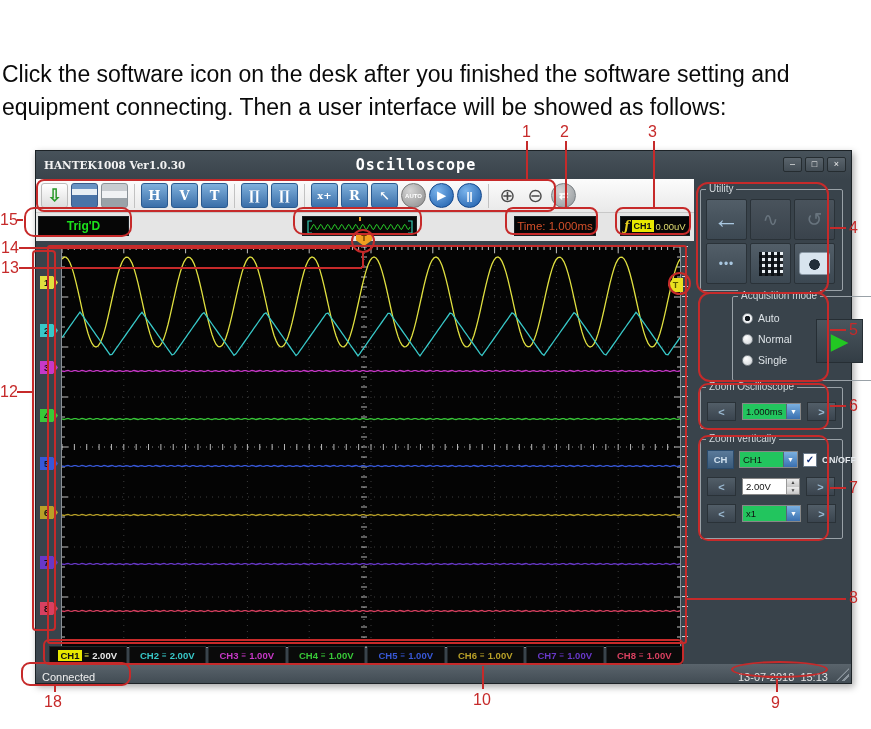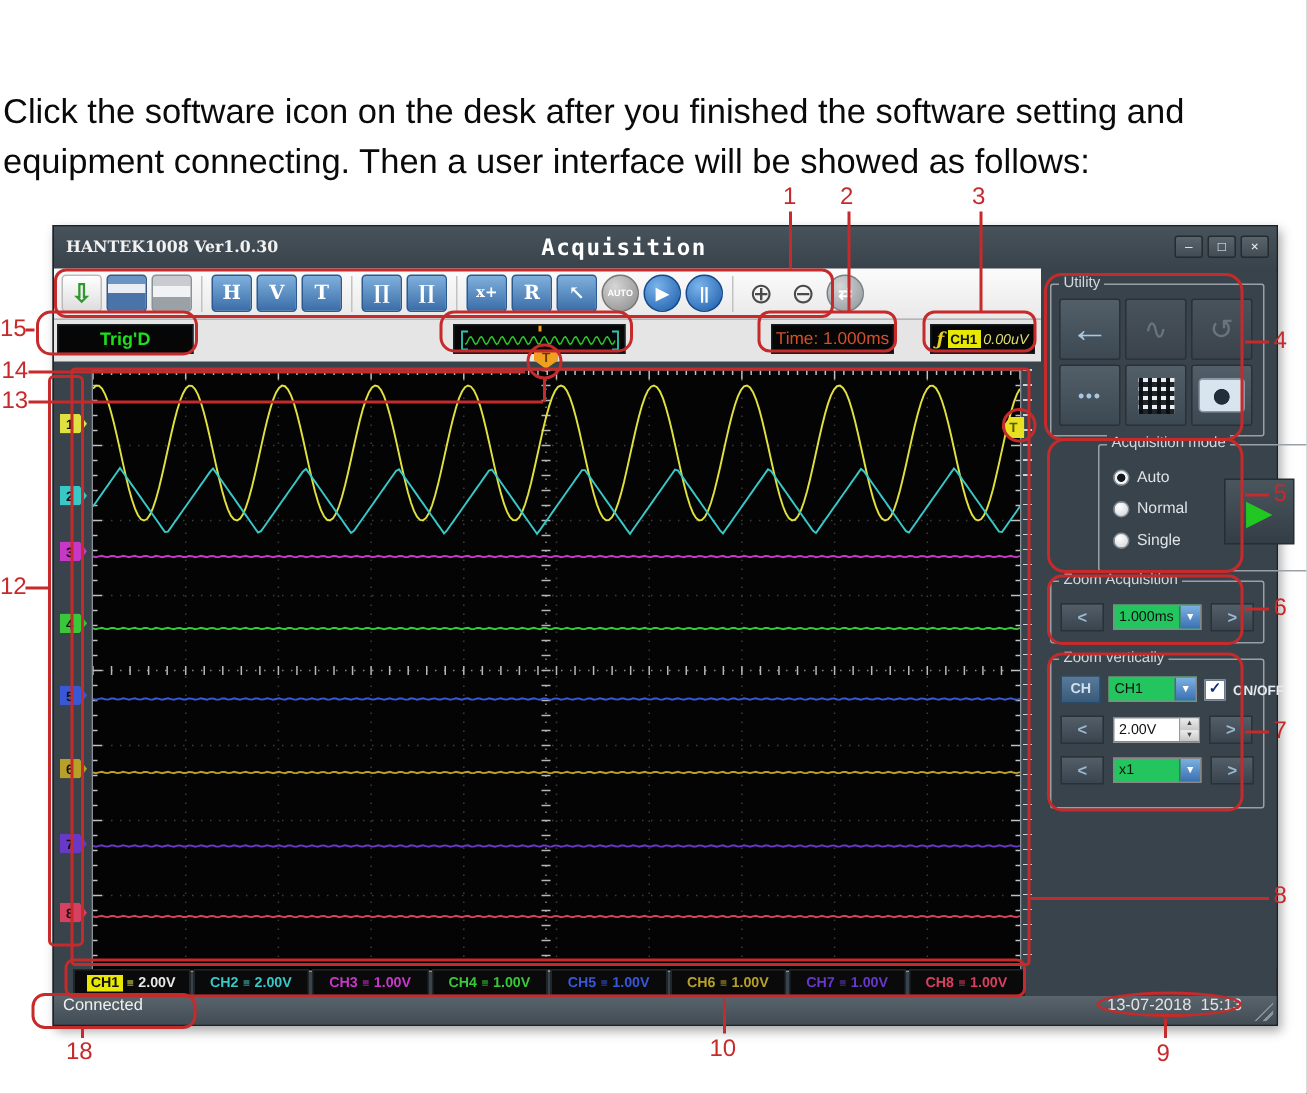--- a/index.html
+++ b/index.html
@@ -47,21 +47,21 @@
   
   .ribbon{position:absolute;left:0;top:62px;width:658px;height:28px;background:#e5e5e5;padding-left:11px;}
   .rbox{position:absolute;top:3px;height:20px;background:#060606;border:1px solid #181e22;
         display:flex;align-items:center;justify-content:center;box-sizing:border-box;}
   .trigd{left:2px;width:91px;color:#1ce01c;font-weight:bold;font-size:12px;}
   .preview{left:266px;width:115px;}
   .timebox{left:478px;width:82px;color:#d4502a;font-size:11.5px;}
   .trigbox{left:584px;width:70px;gap:2px;}
   .fsym{color:#e8d020;font-family:"DejaVu Serif",serif;font-style:italic;font-weight:bold;font-size:12px;}
   .srcbadge{background:#e8e800;color:#101010;font-weight:bold;font-size:9px;padding:0 2px;line-height:12px;}
-  .lvl{color:#e0dc70;font-size:9.5px;font-style:italic;}
+  .lvl{color:#e0dc70;font-size:9.5px;}
 
   
   .chstrip{position:absolute;left:0;top:95px;width:25px;height:400px;background:#39434b;}
   .chmarker{position:absolute;left:4px;width:18px;height:13px;
             clip-path:polygon(0 0,72% 0,100% 50%,72% 100%,0 100%);
             color:#101010;font-size:9px;font-weight:bold;display:flex;align-items:center;padding-left:4px;box-sizing:border-box;}
   .plot{position:absolute;left:25px;top:95px;width:618px;height:400px;background:#040404;border:1px solid #8a9096;box-sizing:content-box;}
   .plot svg{display:block;}
   .rruler{position:absolute;left:646px;top:95px;width:6px;height:400px;background:#39434b;
           background-image:repeating-linear-gradient(180deg,#cfd4d8 0 1px,transparent 1px 10px);}
@@ -118,21 +118,21 @@
 
   
   .chbar{position:absolute;left:13px;top:495px;width:634px;height:18px;display:flex;gap:2px;}
   .chbox{flex:1;background:#0a0a0a;border:1px solid #20262a;display:flex;align-items:center;
          justify-content:center;gap:3px;font-weight:bold;}
   .chname{font-size:9.5px;}
   .chname.chsel{background:#e8e800;color:#101010;padding:0 2px;}
   .chcoup{font-size:8px;}
   .chvolt{font-size:9.5px;}
   .statusbar{position:absolute;left:0;bottom:0;width:100%;height:19px;
-             background:linear-gradient(#5a646c,#424c54);display:flex;align-items:flex-start;}
+             background:linear-gradient(#5a646c,#424c54);display:flex;align-items:flex-end;}
   .conn{margin-left:6px;color:#f0f0f0;font-size:11px;}
   .datetime{position:absolute;left:702px;color:#e2e2e2;font-size:11px;white-space:pre;}
   .grip{position:absolute;right:2px;bottom:2px;width:13px;height:13px;
         background:repeating-linear-gradient(135deg,transparent 0 3px,#8a949c 3px 5px);
         clip-path:polygon(100% 0,100% 100%,0 100%);}
 
   
   #annotations{position:absolute;left:0;top:0;width:871px;height:729px;pointer-events:none;z-index:20;}
   .ann{position:absolute;box-sizing:border-box;}
   .ann-label{font-size:16px;font-weight:normal;}
@@ -141,21 +141,21 @@
 </style>
 </head>
 <body>
 
 <div class="page">
   <p class="intro">Click the software icon on the desk after you finished the software setting and equipment connecting. Then a user interface will be showed as follows:</p>
 
   <div class="osc-window">
     <div class="titlebar">
       <span class="appver">HANTEK1008 Ver1.0.30</span>
-      <span class="wtitle">Acquisition</span>
+      <span class="wtitle">Oscilloscope</span>
       <span class="winbtns">
         <span class="wbtn">–</span>
         <span class="wbtn">□</span>
         <span class="wbtn">×</span>
       </span>
     </div>
 
     <div class="toolbar">
         <span class="tbtn t-open">⇩</span>
         <span class="tbtn t-save"></span>
@@ -548,21 +548,21 @@
               <span class="rdot"></span>
               <span class="rlabel">Single</span>
             </div>
           </div>
         <div class="runbtn">
           <span>▶</span>
         </div>
       </div>
 
       <div class="group g-zoomh">
-        <span class="glabel">Zoom Acquisition</span>
+        <span class="glabel">Zoom Oscilloscope</span>
         <div class="prow" style="top:14px;">
           <div class="navbtn">&lt;</div>
           <div class="dropdown">
             <span class="dval">1.000ms</span>
             <span class="darrow">▼</span>
           </div>
           <div class="navbtn">&gt;</div>
         </div>
       </div>
 

